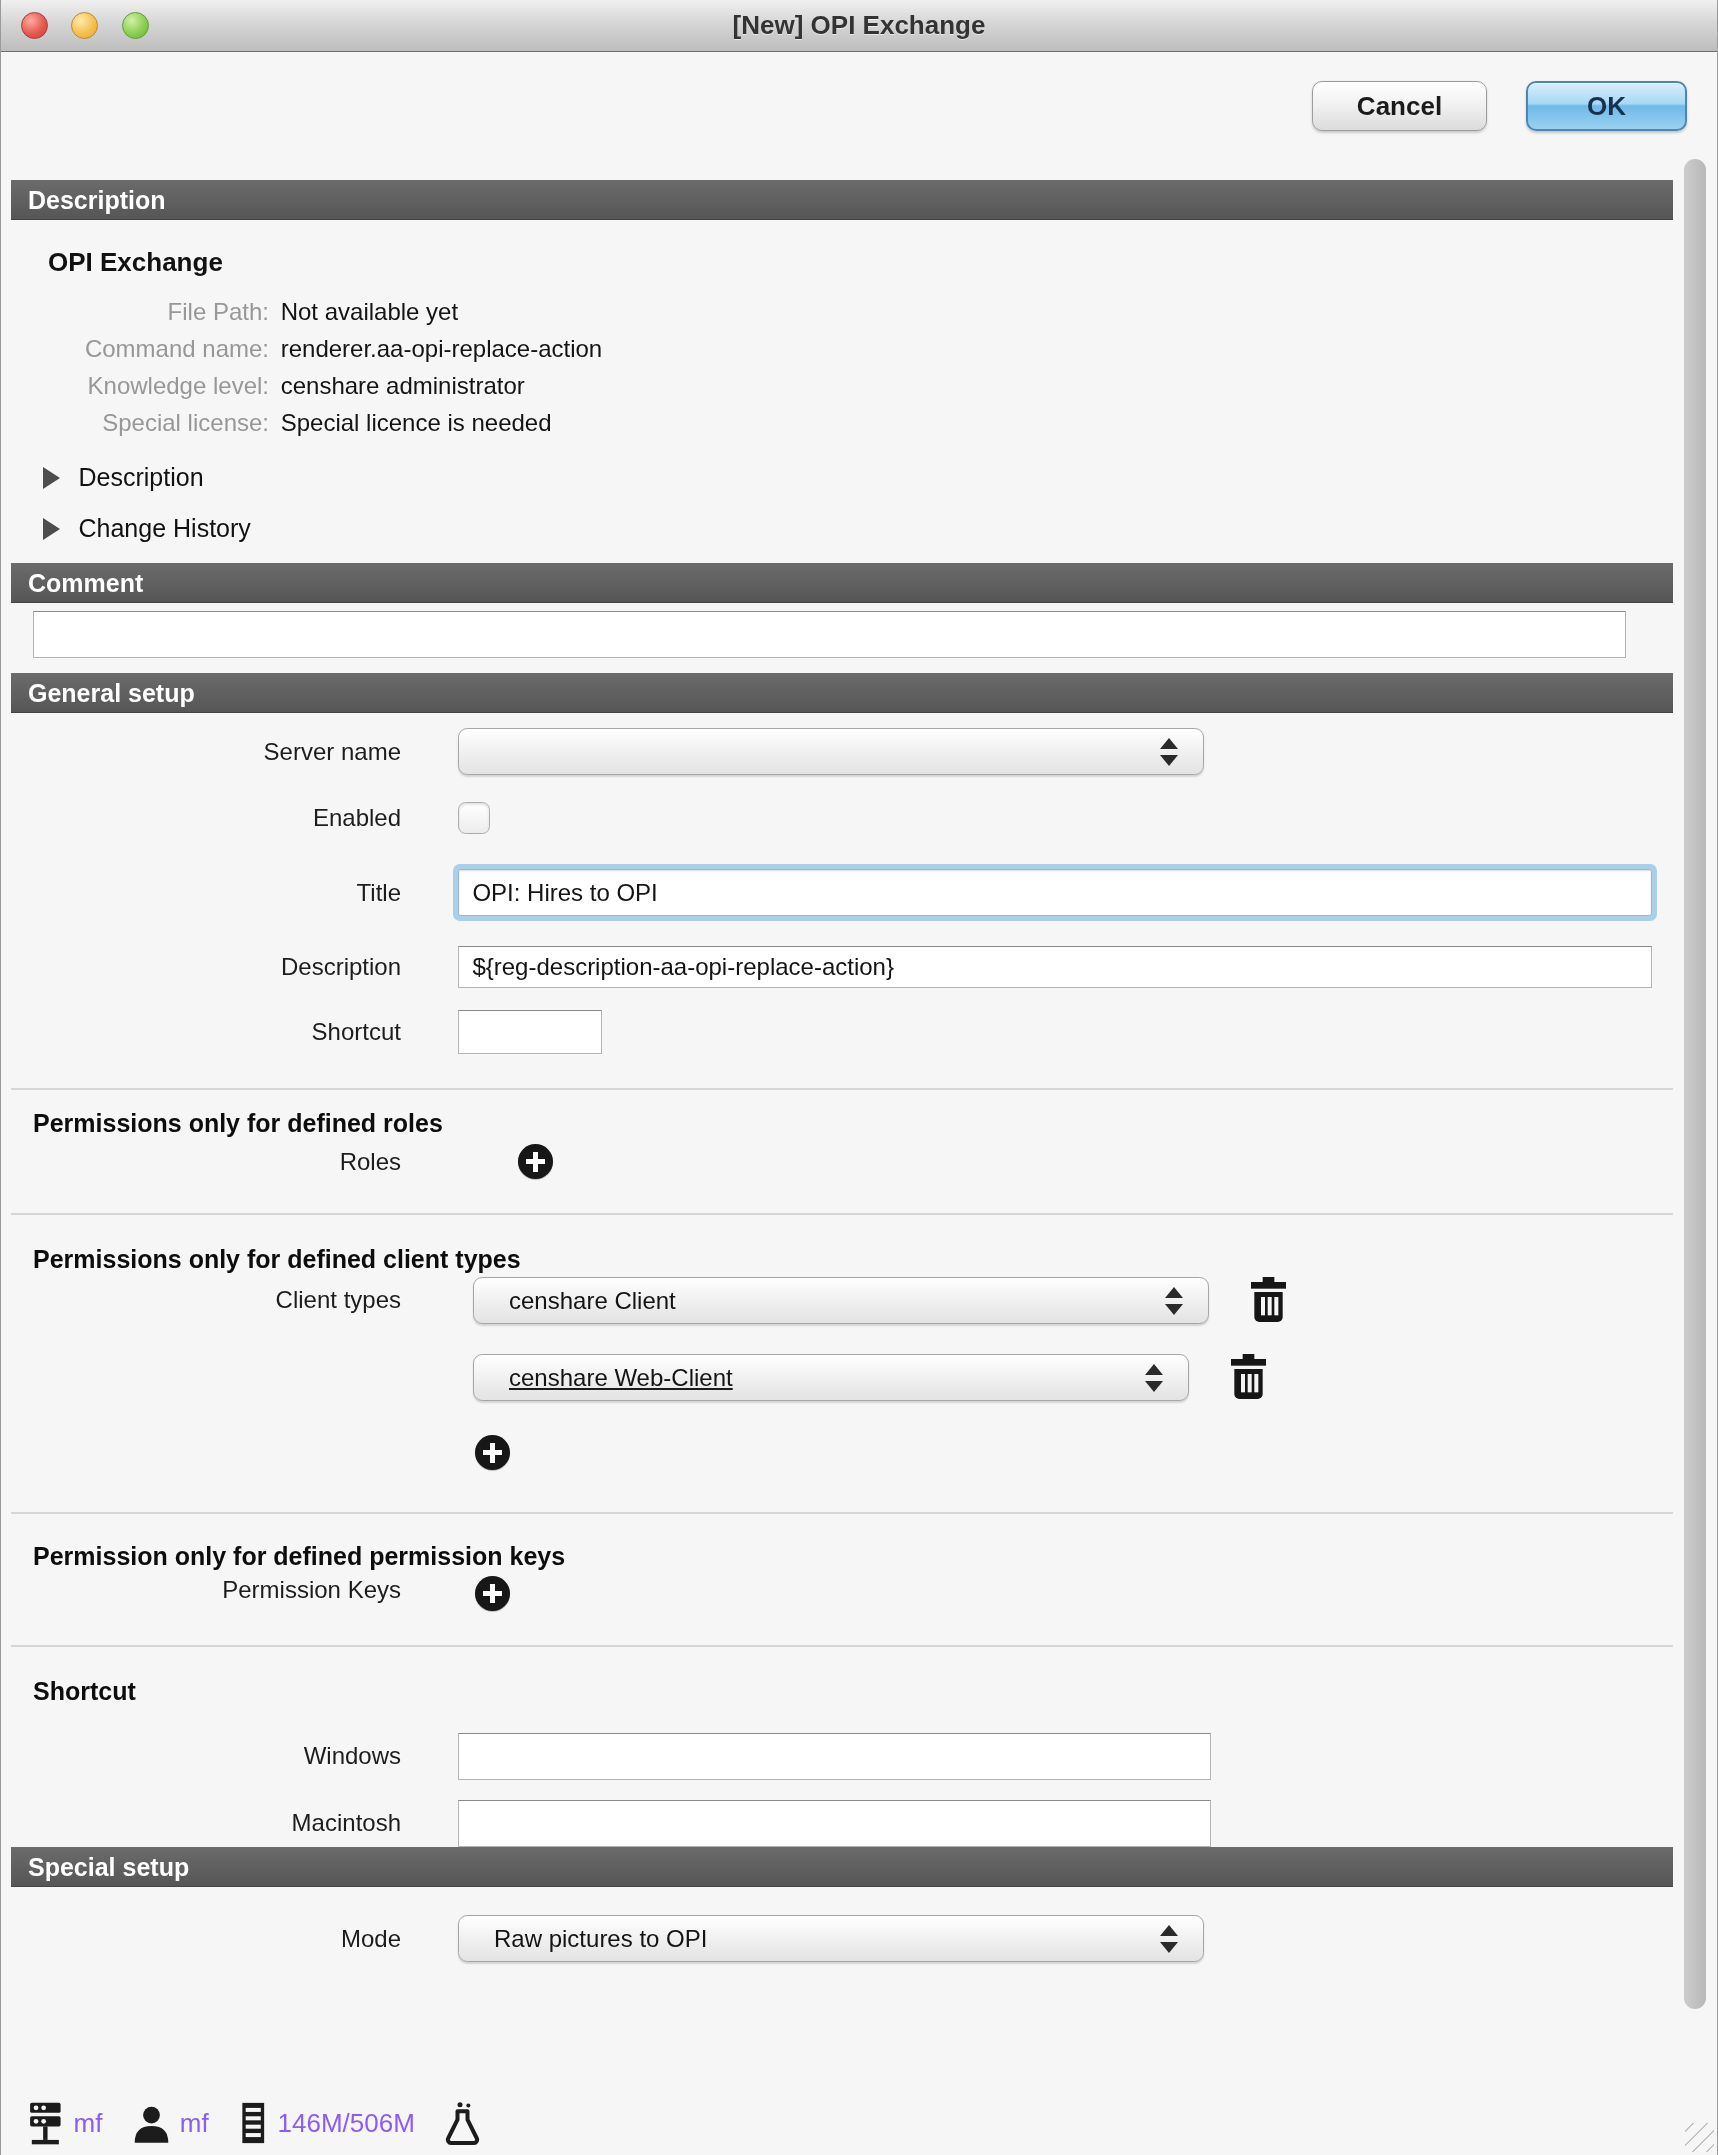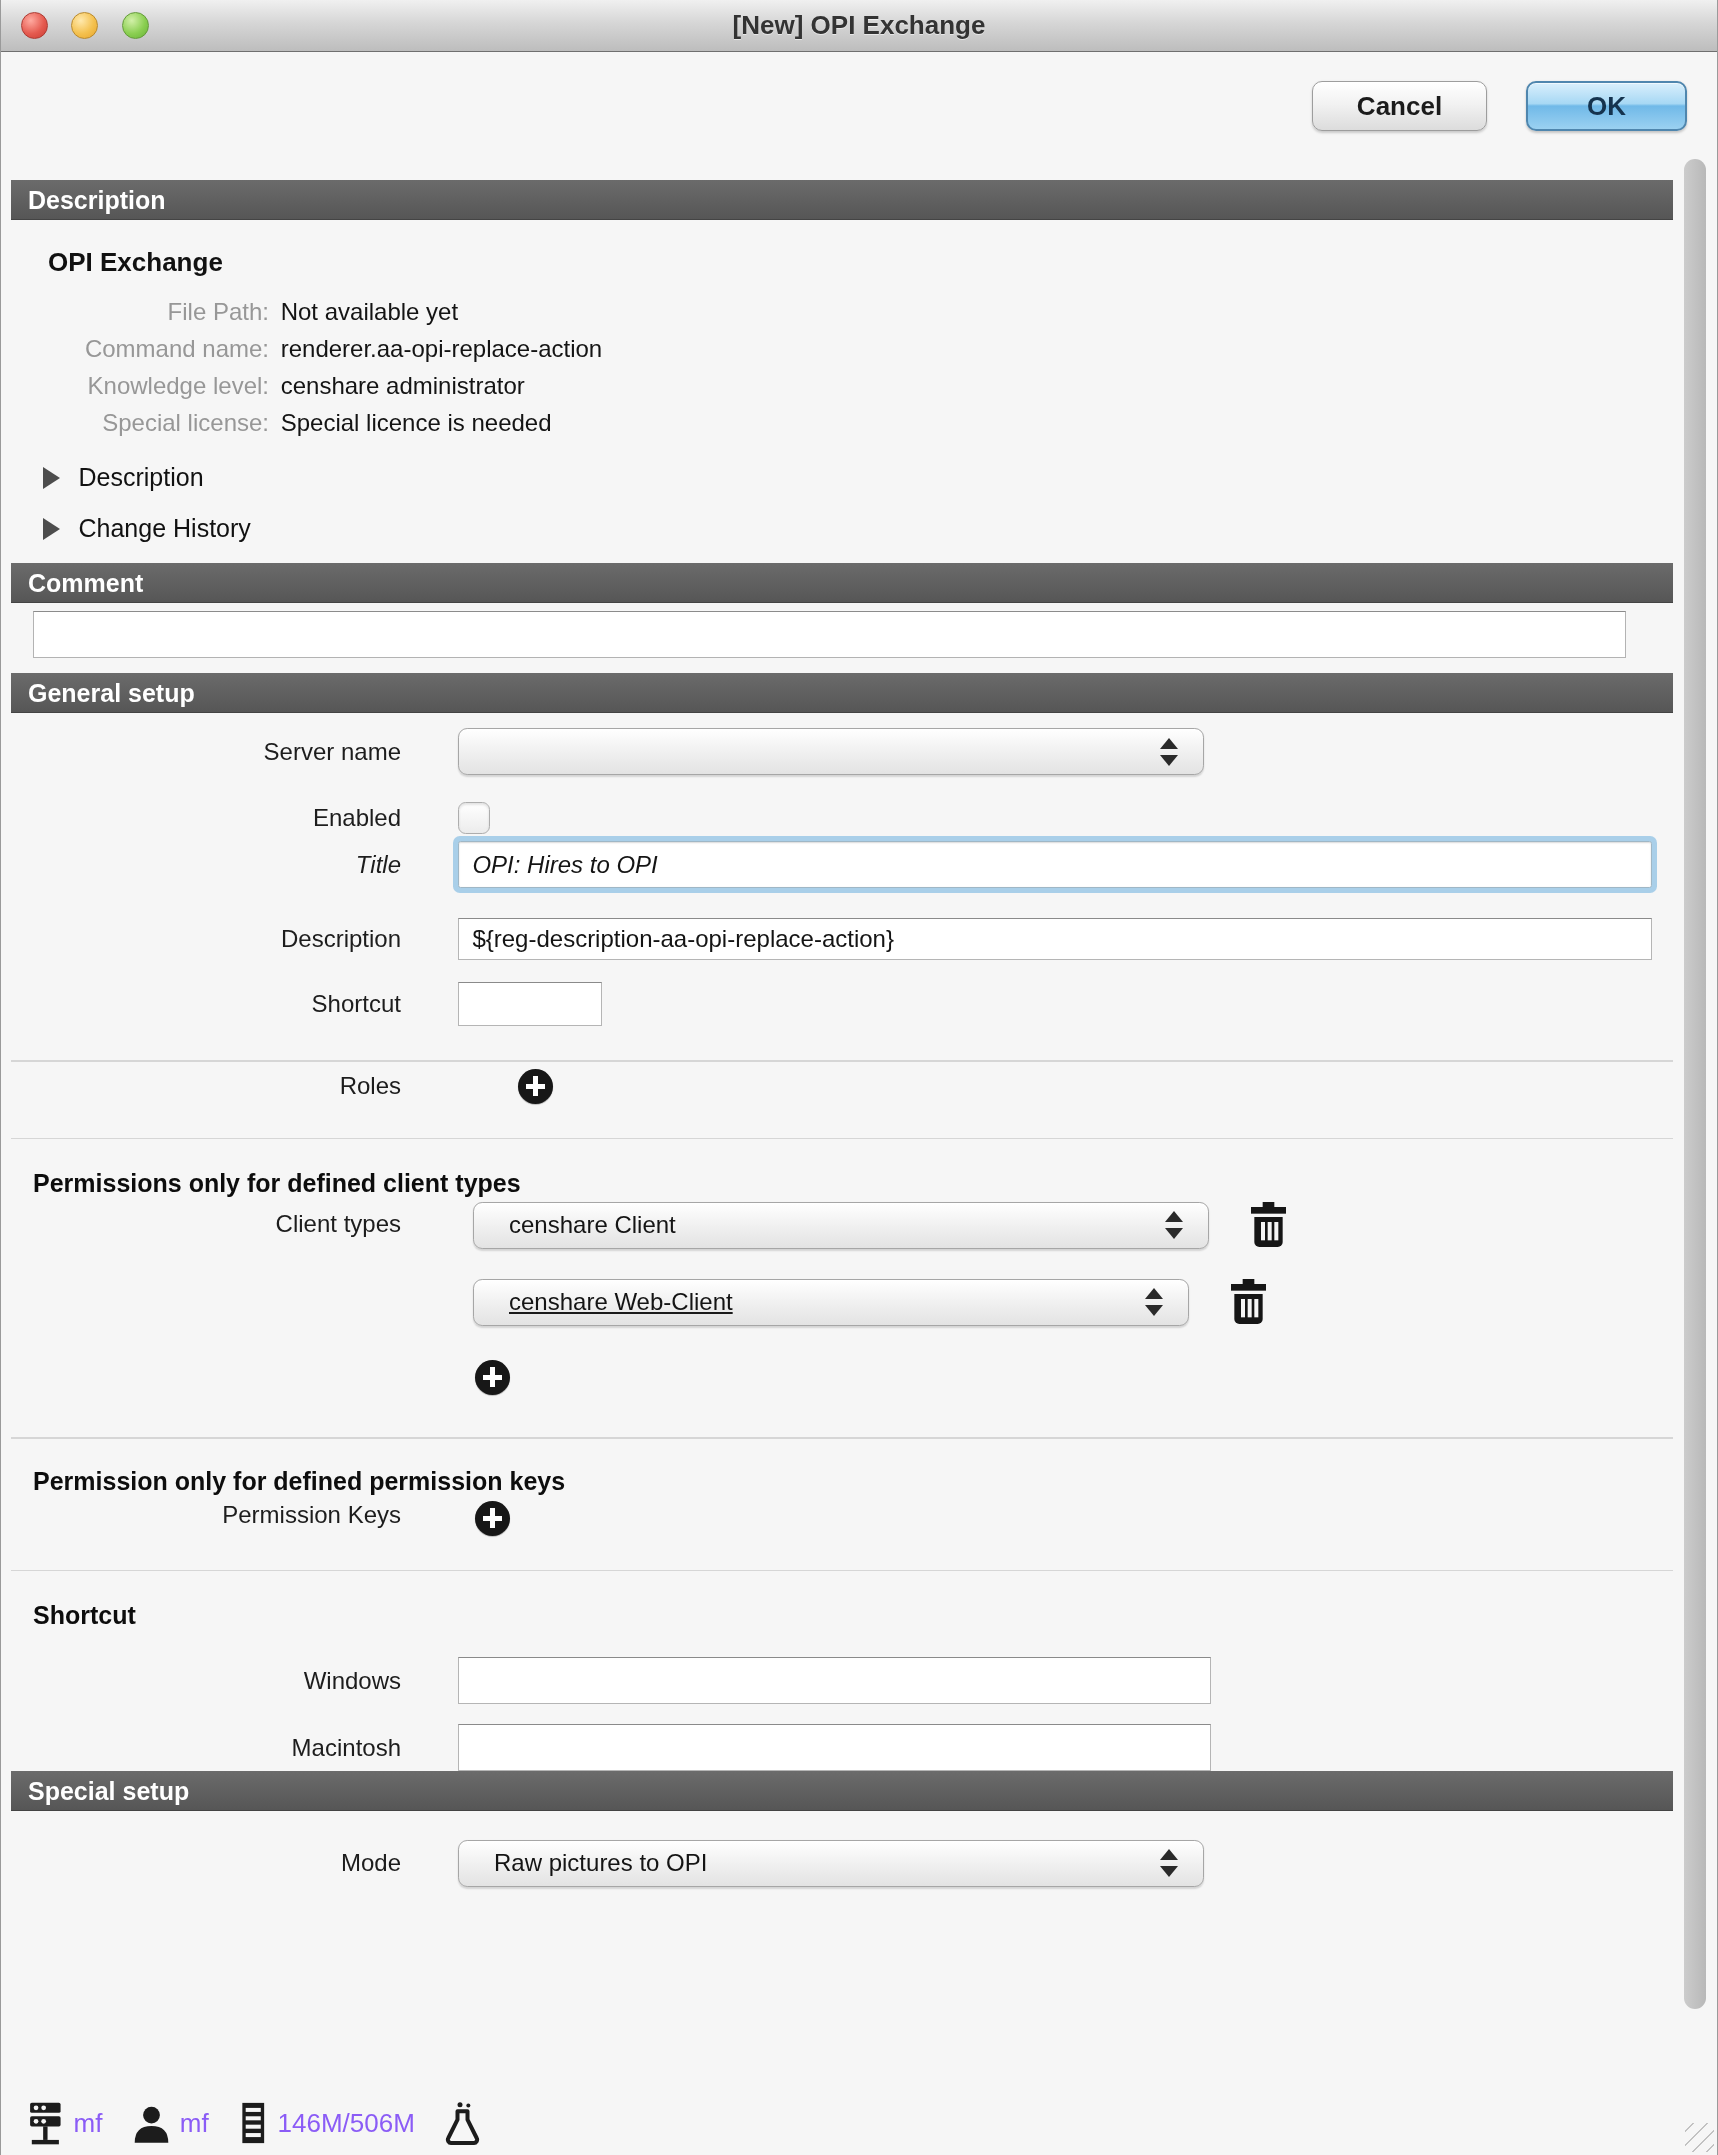--- a/index.html
+++ b/index.html
@@ -209,21 +209,21 @@
             <i class="down"></i>
           </span>
       </div>
     </div>
 
     <div class="frow" style="margin-top:27px;">
       <div class="flabel">Enabled</div>
       <div class="fctl checkbox"></div>
     </div>
 
-    <div class="frow" style="margin-top:7px;font-style:italic;">
+    <div class="frow" style="margin-top:35px;">
       <div class="flabel">Title</div>
       <div class="fctl tfield t-title">
         <span class="tval">OPI: Hires to OPI</span>
       </div>
     </div>
 
     <div class="frow" style="margin-top:30px;">
       <div class="flabel">Description</div>
       <div class="fctl tfield t-desc">
         <span class="tval">${reg-description-aa-opi-replace-action}</span>
@@ -232,20 +232,21 @@
 
     <div class="frow" style="margin-top:22px;">
       <div class="flabel">Shortcut</div>
       <div class="fctl tfield t-version">
         <span class="tval"></span>
       </div>
     </div>
 
     <div class="divider" style="margin-top:34px;"></div>
 
+    <div class="mini-header" style="margin-top:18.5px;">Permissions only for defined roles</div>
     <div class="frow" style="margin-top:6.7px;align-items:center;gap:43px;">
       <div class="flabel">Roles</div>
       <div class="fctl plus" style="margin-left:74px;"></div>
     </div>
 
     <div class="divider" style="margin-top:34px;"></div>
 
     <div class="mini-header" style="margin-top:30px;">Permissions only for defined client types</div>
     <div class="frow" style="margin-top:3.4px;align-items:flex-start;">
       <div class="flabel" style="padding-top:8.4px;">Client types</div>

